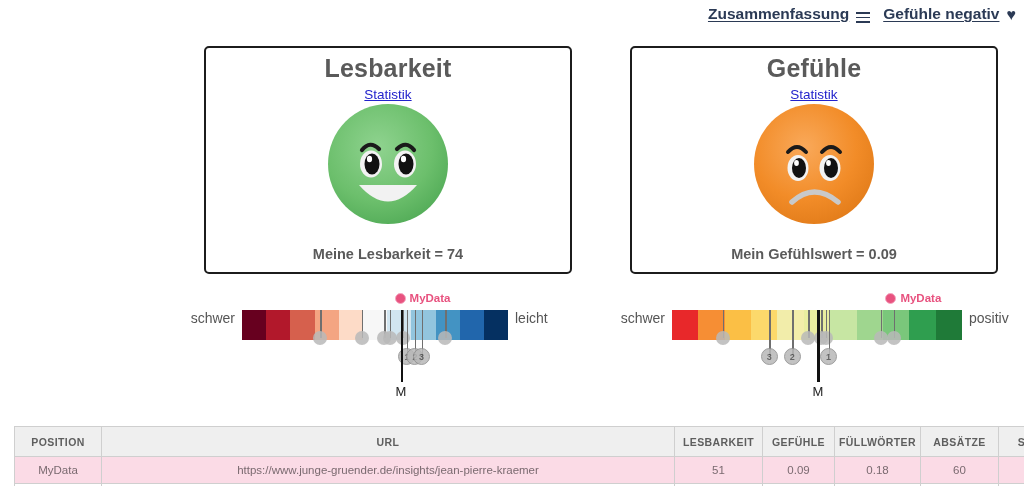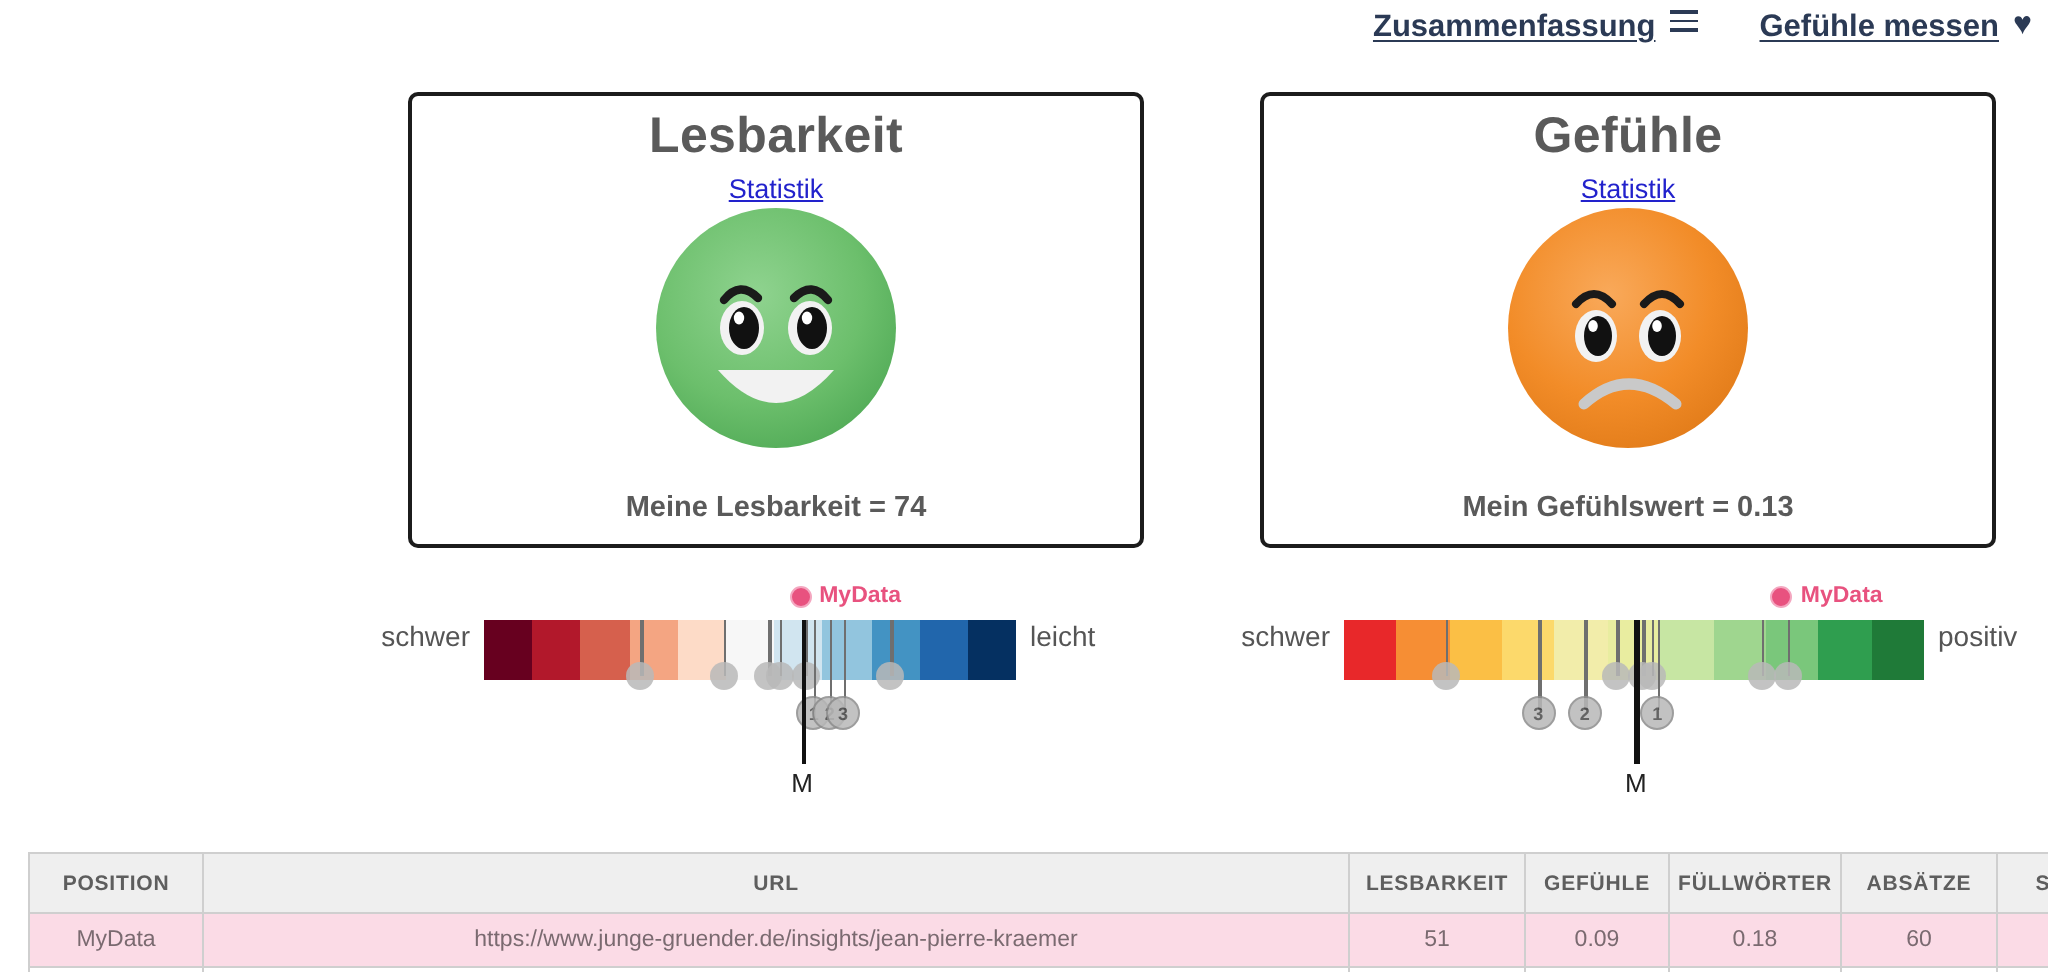--- a/index.html
+++ b/index.html
@@ -11,22 +11,22 @@
     position:relative;
   }
 
   
   .topnav{
     position:absolute;left:0;top:0;width:1024px;height:28px;
     display:flex;align-items:center;justify-content:flex-end;
     padding-right:8px;box-sizing:border-box;
   }
   .navitem{
-    display:flex;align-items:flex-start;gap:7px;
-    margin-left:31px;
+    display:flex;align-items:flex-end;gap:7px;
+    margin-left:13px;
     font-size:15.5px;font-weight:bold;color:#2b3a55;
     white-space:nowrap;cursor:pointer;
   }
   .navitem .lbl{ text-decoration:underline; text-underline-offset:2px; }
   .navicon{
     display:inline-block;line-height:1;color:#2b3a55;
     font-size:16px;
   }
   .ic-hamburger{
     width:14px;height:11px;position:relative;display:inline-block;
@@ -129,21 +129,21 @@
 <div class="topnav">
   <div class="navitem">
     <span class="lbl">Zusammenfassung</span>
     <span class="navicon ic-hamburger">
         <i></i>
         <i></i>
         <i></i>
       </span>
   </div>
   <div class="navitem">
-    <span class="lbl">Gefühle messen</span>
+    <span class="lbl">Gefühle negativ</span>
     <span class="navicon">♥</span>
   </div>
 </div>
 
 <div class="card" id="card-left">
   <div class="card-title">Lesbarkeit</div>
   <a class="card-link">Statistik</a>
   <div class="face-wrap">
     <svg width="124" height="124" viewBox="0 0 124 124">
       <defs>
@@ -186,21 +186,21 @@
       <path d="M70 50 Q79 40 88 50" stroke="#1a1a1a" stroke-width="4" fill="none" stroke-linecap="round"></path>
       <ellipse cx="46" cy="66" rx="10.5" ry="13" fill="#f2f2f2"></ellipse>
       <ellipse cx="78" cy="66" rx="10.5" ry="13" fill="#f2f2f2"></ellipse>
       <ellipse cx="47" cy="66" rx="7" ry="10" fill="#111"></ellipse>
       <ellipse cx="79" cy="66" rx="7" ry="10" fill="#111"></ellipse>
       <ellipse cx="44.5" cy="61" rx="2.4" ry="3" fill="#fff"></ellipse>
       <ellipse cx="76.5" cy="61" rx="2.4" ry="3" fill="#fff"></ellipse>
       <path d="M40 100 Q62 80 86 100" stroke="#c9c9c9" stroke-width="5.5" fill="none" stroke-linecap="round"></path>
     </svg>
   </div>
-  <div class="card-value">Mein Gefühlswert = 0.13</div>
+  <div class="card-value">Mein Gefühlswert = 0.09</div>
 </div>
 
 <div class="scalewrap" id="scale-left">
   <div class="barbox">
     <span class="endlabel l">schwer</span>
     <span class="endlabel r">leicht</span>
     <div class="bar">
         <div class="seg" style="background: rgb(103, 0, 31);"></div>
         <div class="seg" style="background: rgb(178, 24, 43);"></div>
         <div class="seg" style="background: rgb(214, 96, 77);"></div>

